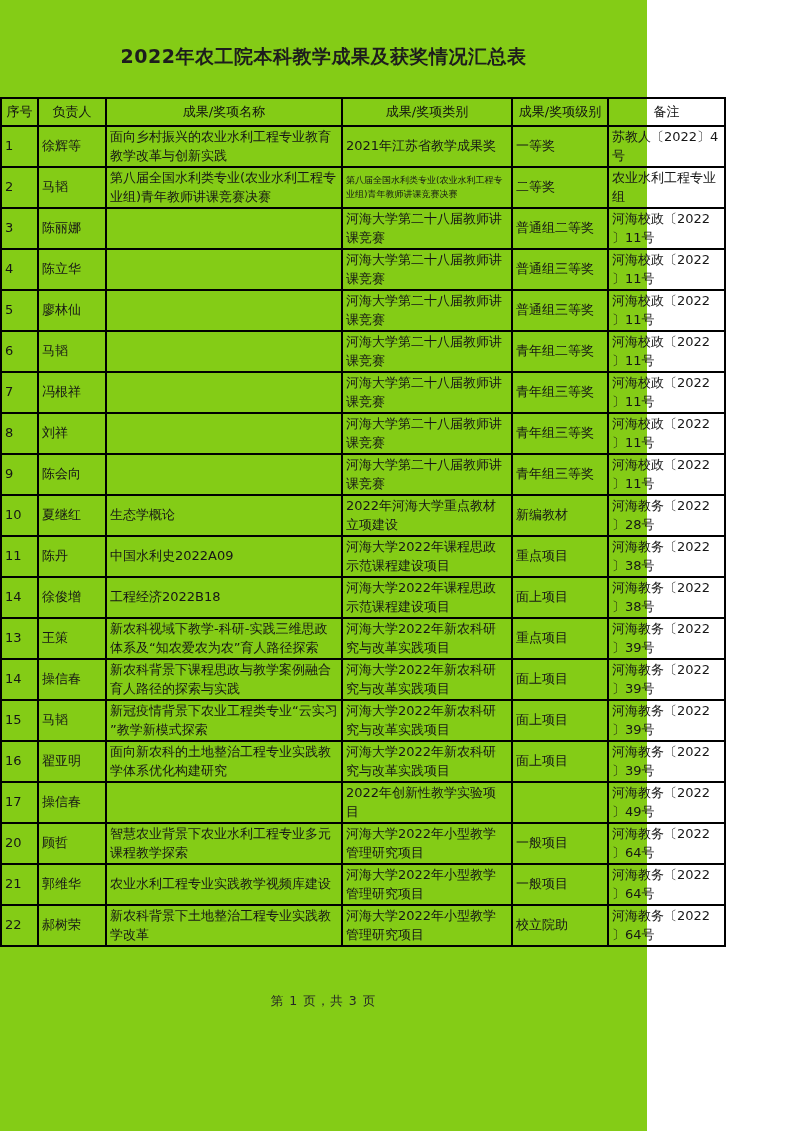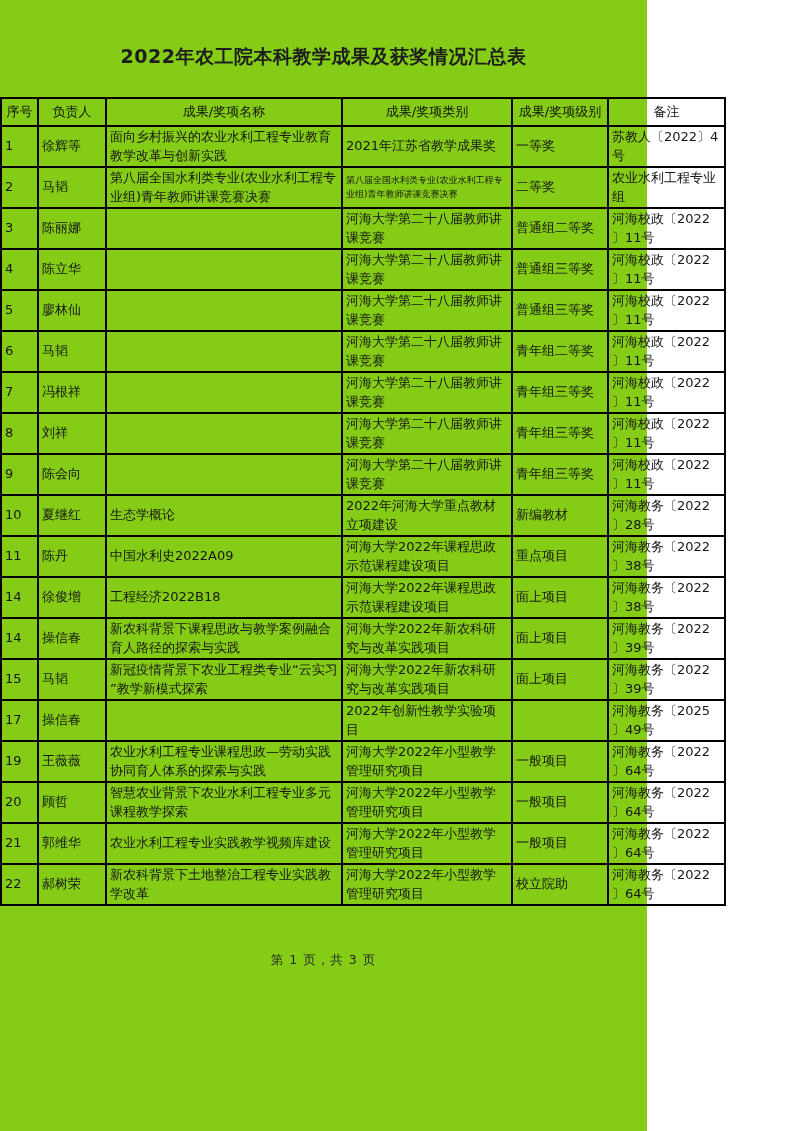--- a/index.html
+++ b/index.html
@@ -185,50 +185,58 @@
         </tr>
         <tr>
           <td class="col-no">14</td>
           <td class="col-person">徐俊增</td>
           <td class="col-name">工程经济2022B18</td>
           <td class="col-category">河海大学2022年课程思政示范课程建设项目</td>
           <td class="col-level">面上项目</td>
           <td class="col-remark">河海教务〔2022〕38号</td>
         </tr>
         <tr>
+          <td class="col-no">13</td>
+          <td class="col-person">王策</td>
+          <td class="col-name">新农科视域下教学-科研-实践三维思政体系及“知农爱农为农”育人路径探索</td>
+          <td class="col-category">河海大学2022年新农科研究与改革实践项目</td>
+          <td class="col-level">重点项目</td>
+          <td class="col-remark">河海教务〔2022〕39号</td>
+        </tr>
+        <tr>
           <td class="col-no">14</td>
           <td class="col-person">操信春</td>
           <td class="col-name">新农科背景下课程思政与教学案例融合育人路径的探索与实践</td>
           <td class="col-category">河海大学2022年新农科研究与改革实践项目</td>
           <td class="col-level">面上项目</td>
           <td class="col-remark">河海教务〔2022〕39号</td>
         </tr>
         <tr>
           <td class="col-no">15</td>
           <td class="col-person">马韬</td>
           <td class="col-name">新冠疫情背景下农业工程类专业“云实习”教学新模式探索</td>
           <td class="col-category">河海大学2022年新农科研究与改革实践项目</td>
           <td class="col-level">面上项目</td>
           <td class="col-remark">河海教务〔2022〕39号</td>
         </tr>
         <tr>
+          <td class="col-no">16</td>
+          <td class="col-person">翟亚明</td>
+          <td class="col-name">面向新农科的土地整治工程专业实践教学体系优化构建研究</td>
+          <td class="col-category">河海大学2022年新农科研究与改革实践项目</td>
+          <td class="col-level">面上项目</td>
+          <td class="col-remark">河海教务〔2022〕39号</td>
+        </tr>
+        <tr>
           <td class="col-no">17</td>
           <td class="col-person">操信春</td>
           <td class="col-name"></td>
           <td class="col-category">2022年创新性教学实验项目</td>
           <td class="col-level"></td>
-          <td class="col-remark">河海教务〔2025〕49号</td>
-        </tr>
-        <tr>
-          <td class="col-no">19</td>
-          <td class="col-person">王薇薇</td>
-          <td class="col-name">农业水利工程专业课程思政—劳动实践协同育人体系的探索与实践</td>
-          <td class="col-category">河海大学2022年小型教学管理研究项目</td>
-          <td class="col-level">一般项目</td>
-          <td class="col-remark">河海教务〔2022〕64号</td>
+          <td class="col-remark">河海教务〔2022〕49号</td>
         </tr>
         <tr>
           <td class="col-no">20</td>
           <td class="col-person">顾哲</td>
           <td class="col-name">智慧农业背景下农业水利工程专业多元课程教学探索</td>
           <td class="col-category">河海大学2022年小型教学管理研究项目</td>
           <td class="col-level">一般项目</td>
           <td class="col-remark">河海教务〔2022〕64号</td>
         </tr>
         <tr>

